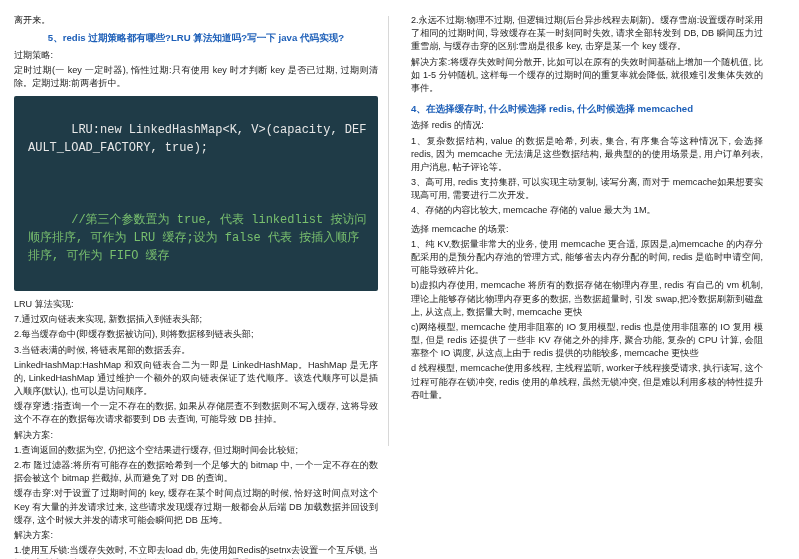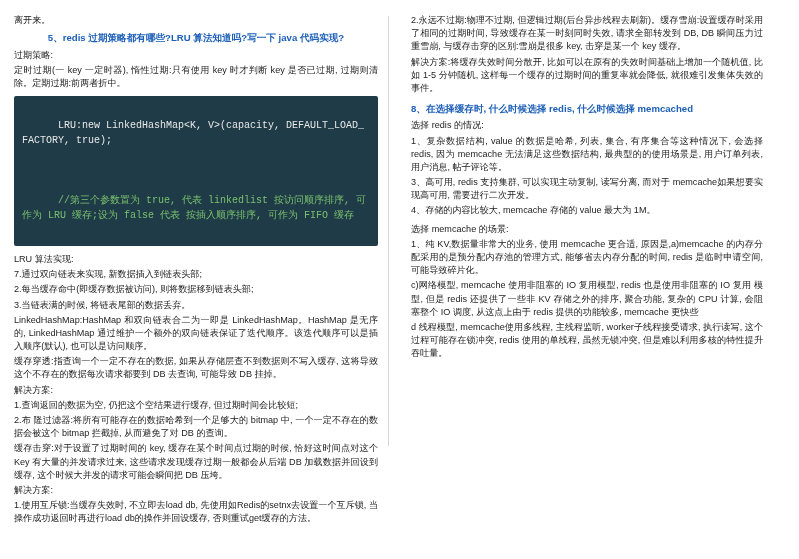--- a/index.html
+++ b/index.html
@@ -45,23 +45,23 @@
     font-size: 9.6px;
     font-weight: bold;
     color: #1d5fb8;
     line-height: 1.4;
   }
   .h-blue.first { margin-top: 4px; text-align: center; }
   .code {
     background: #1f3b47;
     color: #e8e8e8;
     font-family: "Liberation Mono", monospace;
-    font-size: 10px;
+    font-size: 12px;
     line-height: 1.5;
-    padding: 7px 8px 8px 8px;
+    padding: 7px 8px 8px 14px;
     margin: 6px 0 7px 0;
     border-radius: 2px;
     white-space: pre-wrap;
     word-break: break-all;
   }
   .code .c-green { color: #79c06e; }
   .code .c-plain { color: #e8e8e8; }
   .spacer-sm { height: 3px; }
 </style>
 </head>
@@ -98,28 +98,29 @@
     <p>解决方案:</p>
     <p>1.使用互斥锁:当缓存失效时, 不立即去load db, 先使用如Redis的setnx去设置一个互斥锁, 当操作成功返回时再进行load db的操作并回设缓存, 否则重试get缓存的方法。</p>
   </div>
 
   <div class="divider"></div>
 
   <div class="col col-right">
     <p>2.永远不过期:物理不过期, 但逻辑过期(后台异步线程去刷新)。缓存雪崩:设置缓存时采用了相同的过期时间, 导致缓存在某一时刻同时失效, 请求全部转发到 DB, DB 瞬间压力过重雪崩, 与缓存击穿的区别:雪崩是很多 key, 击穿是某一个 key 缓存。</p>
     <p>解决方案:将缓存失效时间分散开, 比如可以在原有的失效时间基础上增加一个随机值, 比如 1-5 分钟随机, 这样每一个缓存的过期时间的重复率就会降低, 就很难引发集体失效的事件。</p>
 
-    <div class="h-blue">8、在选择缓存时, 什么时候选择 redis, 什么时候选择 memcached</div>
+    <div class="h-blue">4、在选择缓存时, 什么时候选择 redis, 什么时候选择 memcached</div>
 
     <p>选择 redis 的情况:</p>
     <p>1、复杂数据结构, value 的数据是哈希, 列表, 集合, 有序集合等这种情况下, 会选择 redis, 因为 memcache 无法满足这些数据结构, 最典型的的使用场景是, 用户订单列表, 用户消息, 帖子评论等。</p>
     <p>3、高可用, redis 支持集群, 可以实现主动复制, 读写分离, 而对于 memcache如果想要实现高可用, 需要进行二次开发。</p>
     <p>4、存储的内容比较大, memcache 存储的 value 最大为 1M。</p>
 
     <div class="spacer-sm"></div>
 
     <p>选择 memcache 的场景:</p>
     <p>1、纯 KV,数据量非常大的业务, 使用 memcache 更合适, 原因是,a)memcache 的内存分配采用的是预分配内存池的管理方式, 能够省去内存分配的时间, redis 是临时申请空间, 可能导致碎片化。</p>
+    <p>b)虚拟内存使用, memcache 将所有的数据存储在物理内存里, redis 有自己的 vm 机制, 理论上能够存储比物理内存更多的数据, 当数据超量时, 引发 swap,把冷数据刷新到磁盘上, 从这点上, 数据量大时, memcache 更快</p>
     <p>c)网络模型, memcache 使用非阻塞的 IO 复用模型, redis 也是使用非阻塞的 IO 复用 模型, 但是 redis 还提供了一些非 KV 存储之外的排序, 聚合功能, 复杂的 CPU 计算, 会阻 塞整个 IO 调度, 从这点上由于 redis 提供的功能较多, memcache 更快些</p>
     <p>d 线程模型, memcache使用多线程, 主线程监听, worker子线程接受请求, 执行读写, 这个过程可能存在锁冲突, redis 使用的单线程, 虽然无锁冲突, 但是难以利用多核的特性提升吞吐量。</p>
   </div>
 
 </div>
 
 </body></html>

